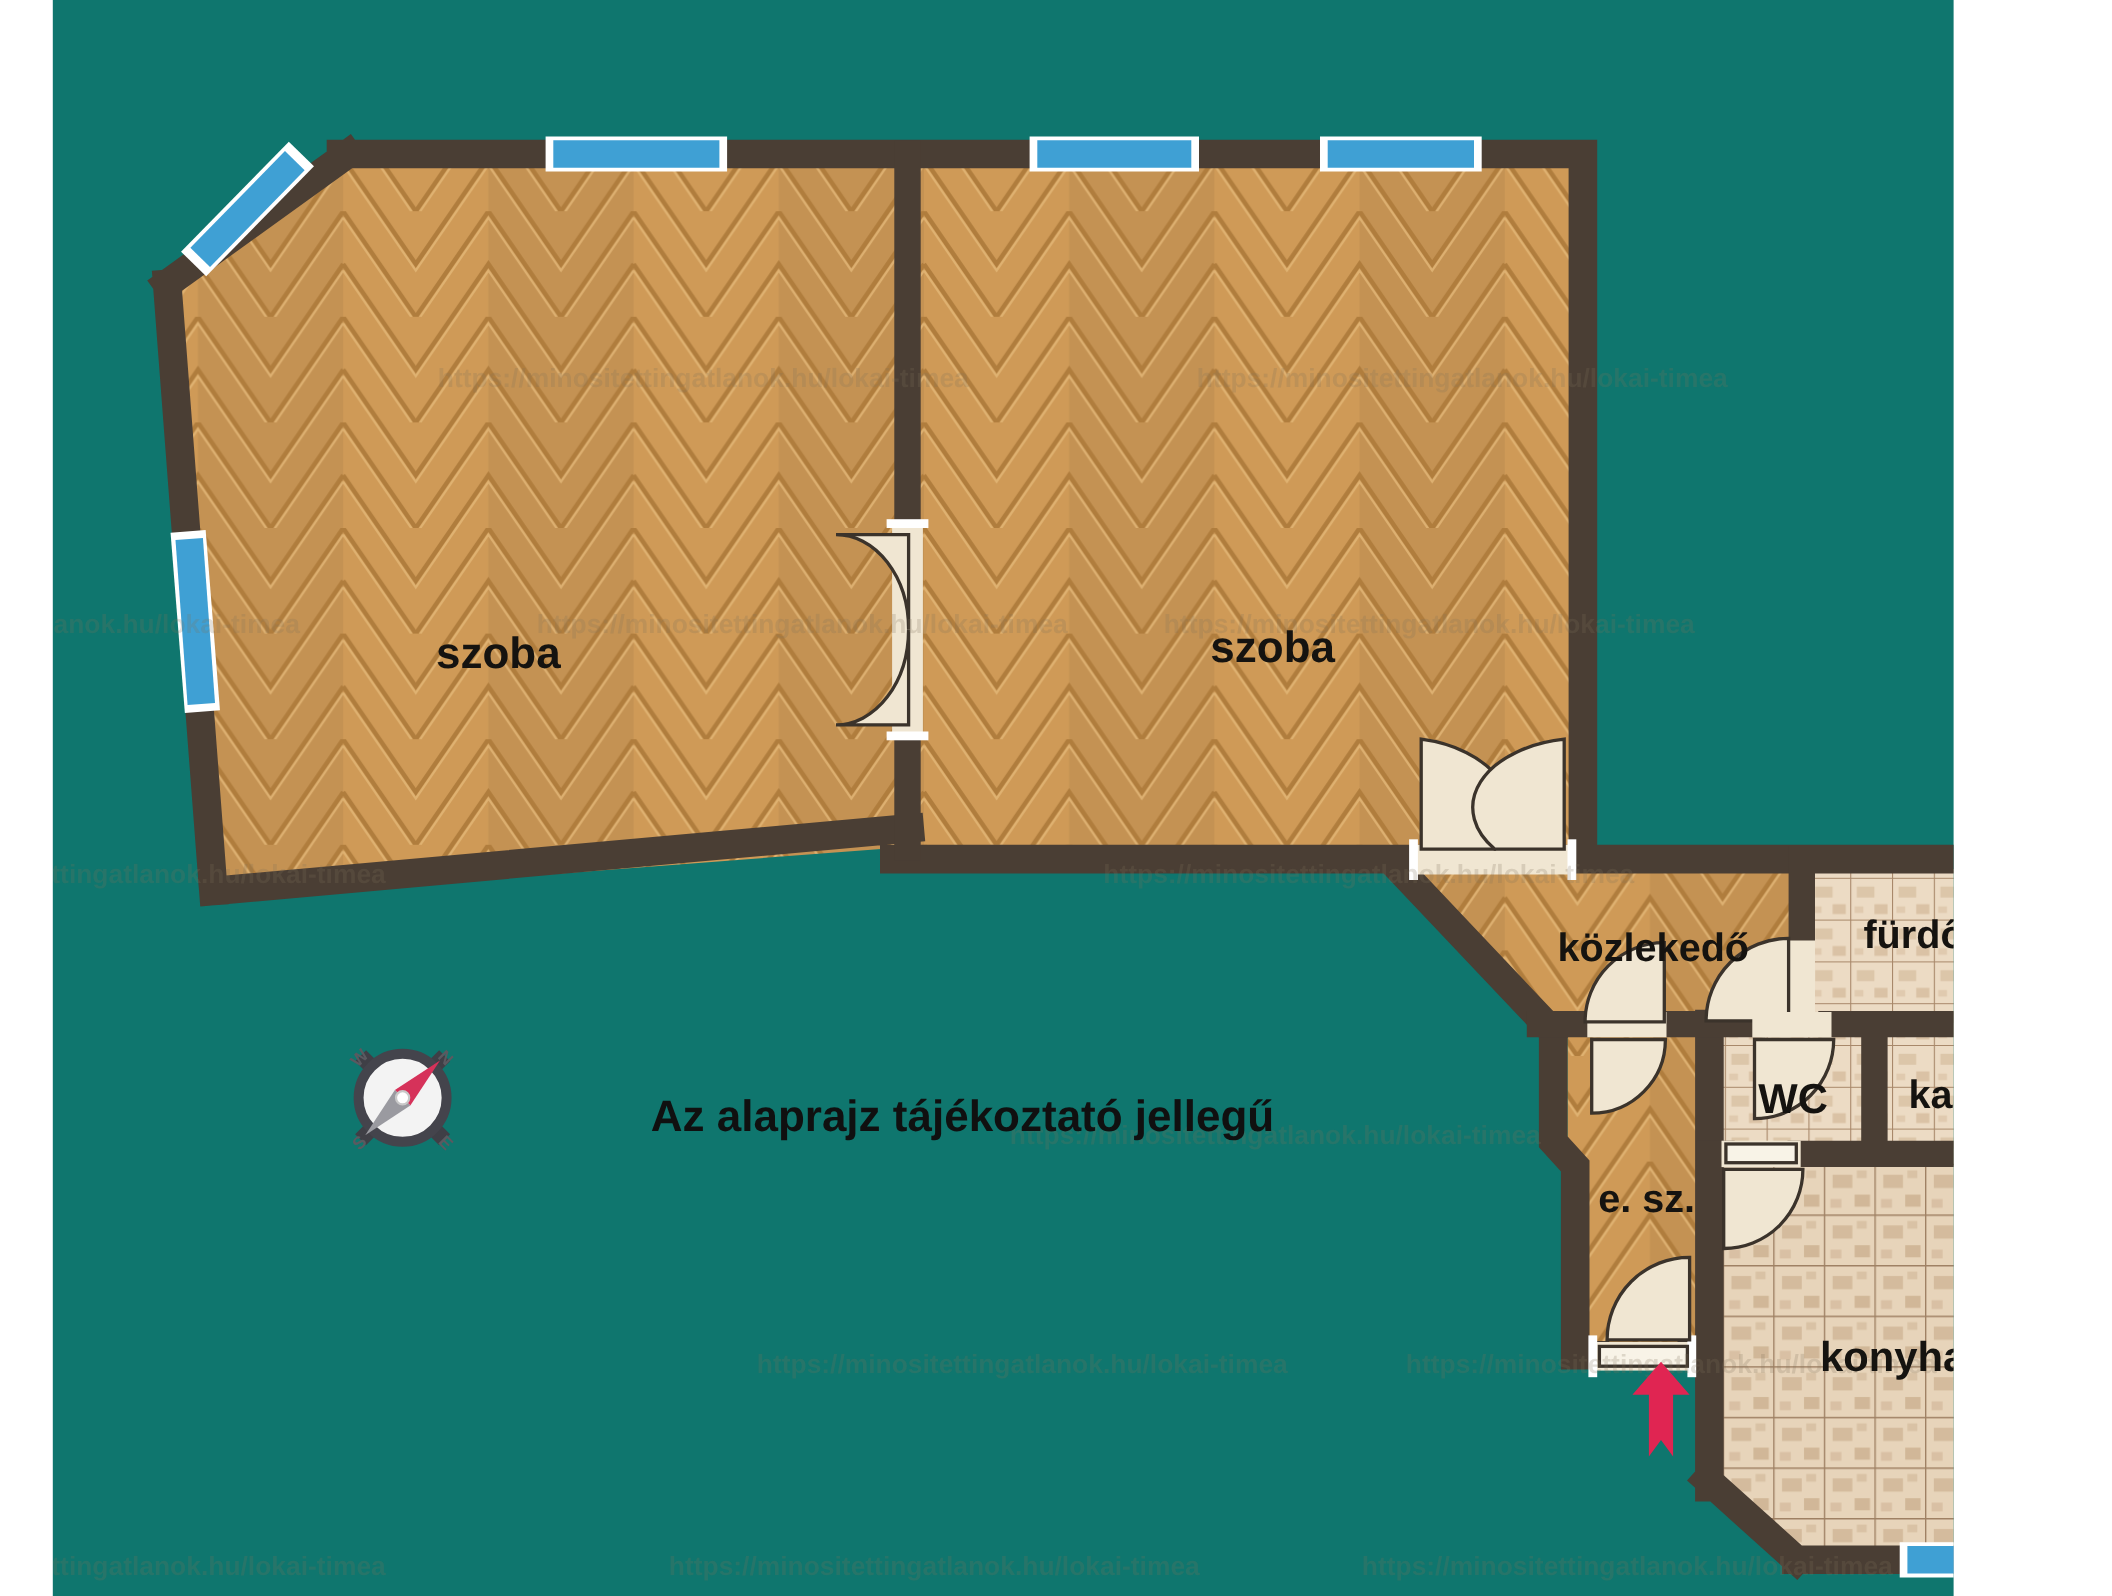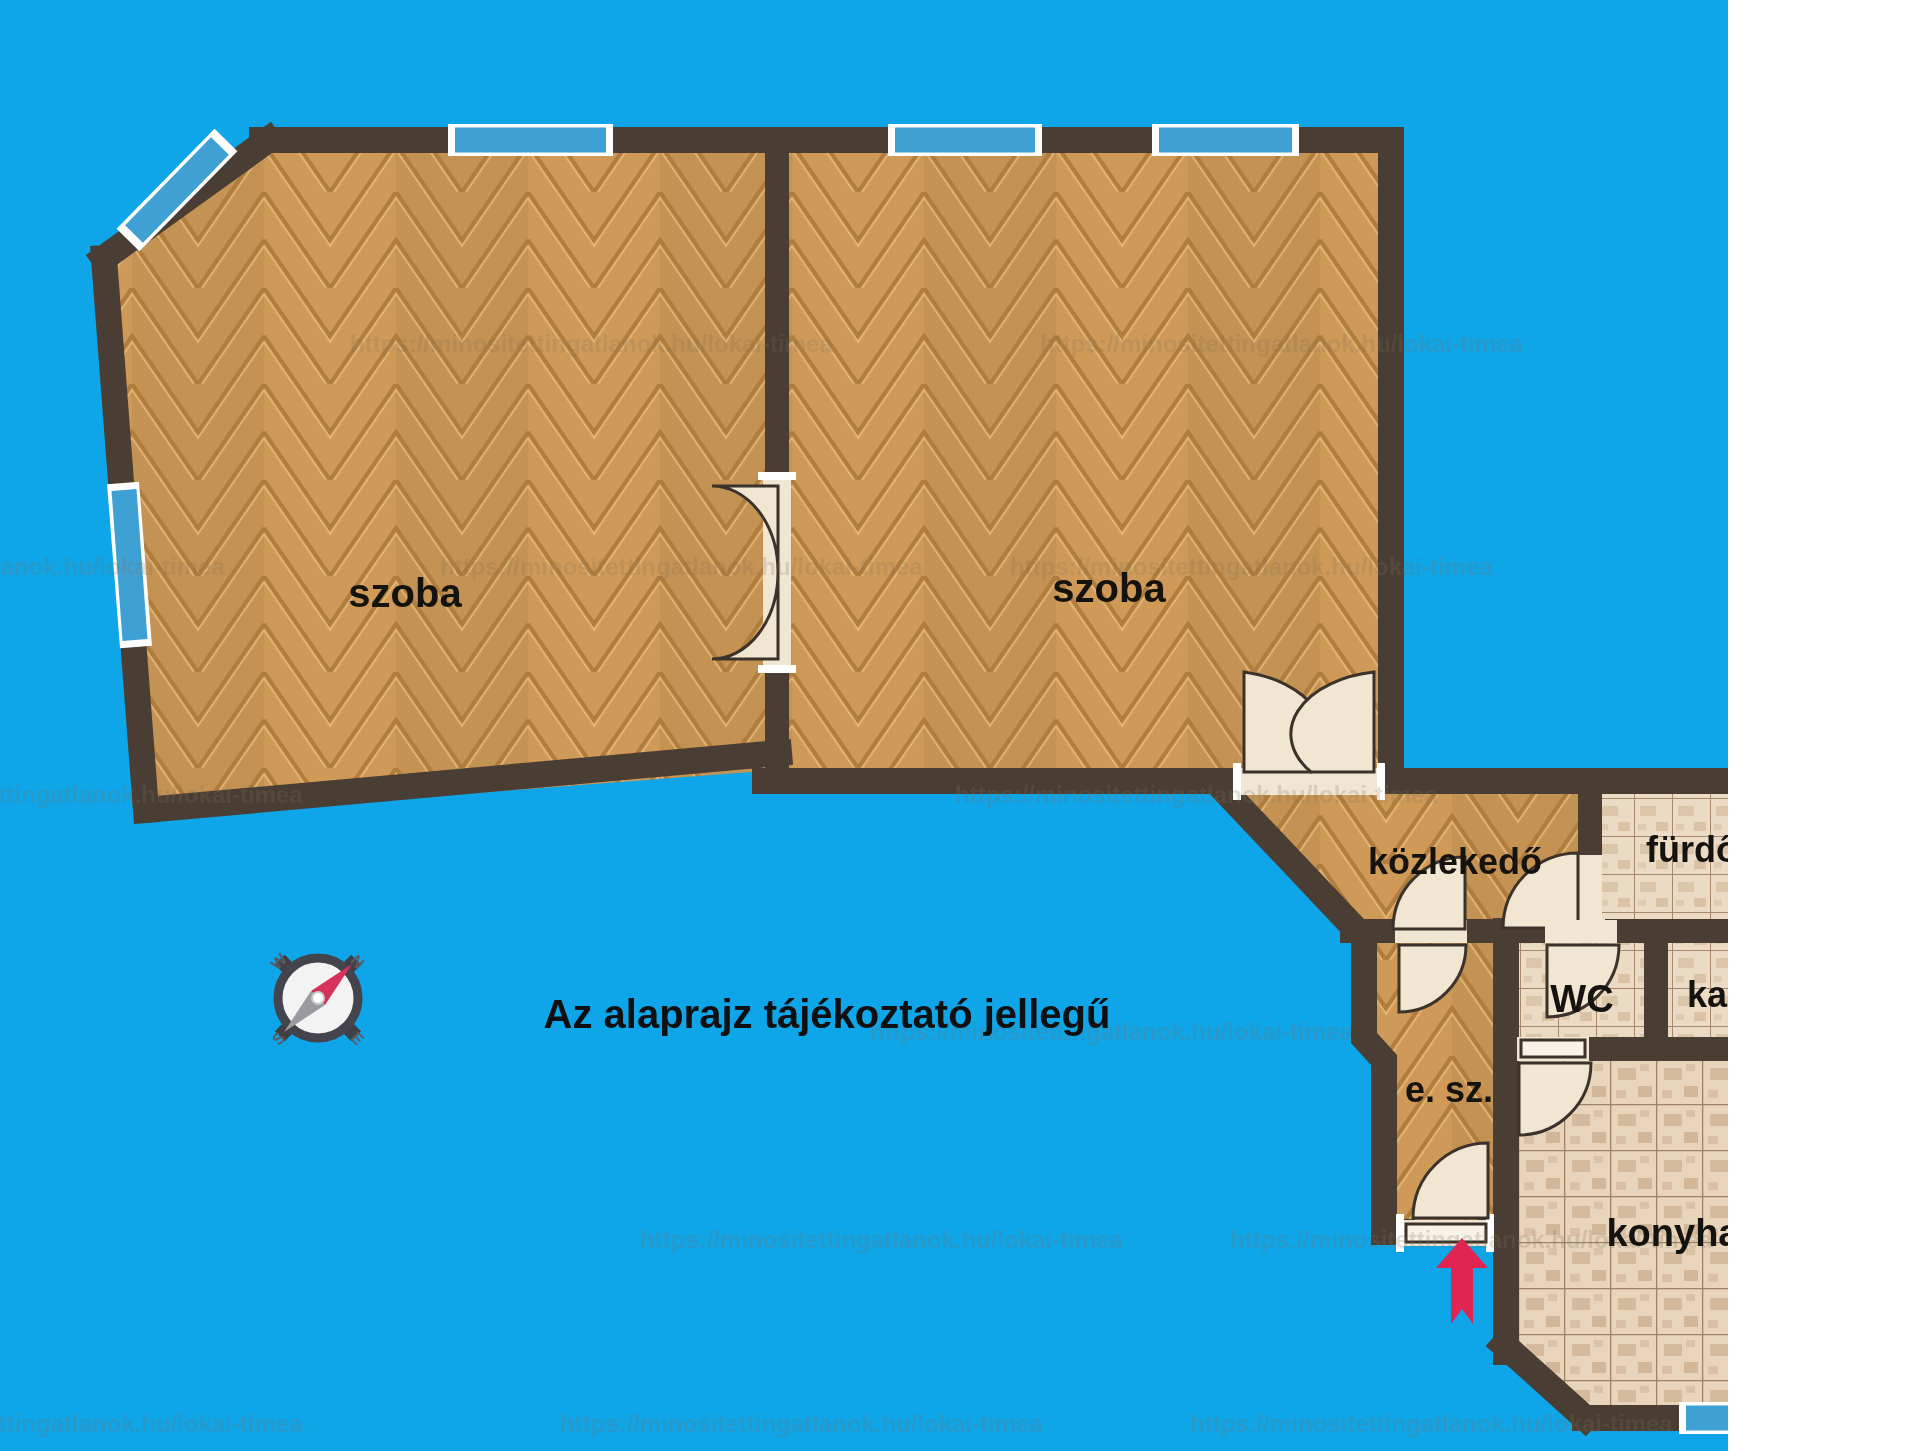--- a/index.html
+++ b/index.html
@@ -1,16 +1,16 @@
 <!DOCTYPE html>
 <html><head>
 <meta charset="utf-8">
 <style>
   html,body{margin:0;padding:0;background:#ffffff;}
-  .page{width:1728px;height:1451px;position:relative;background:#0ea5e9;overflow:hidden;}
+  .page{width:1728px;height:1451px;position:relative;background:#0f766e;overflow:hidden;margin-left:48px;}
   svg{display:block;}
   text{font-family:"Liberation Sans","DejaVu Sans",sans-serif;}
   .room-label{font-weight:bold;fill:#151310;}
   .watermark{fill:rgba(128,112,92,0.22);font-size:24px;font-weight:bold;}
   .compass-letter{font-weight:bold;fill:#5a5a60;font-size:16px;}
   .disclaimer{font-weight:bold;fill:#101010;font-size:40px;}
 </style>
 </head>
 <body>
 

